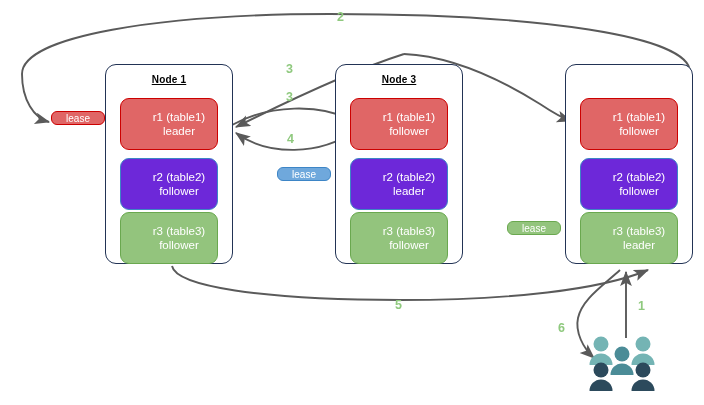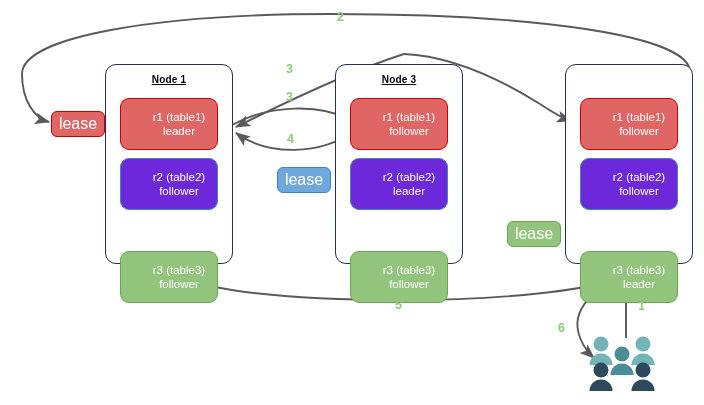--- a/index.html
+++ b/index.html
@@ -38,29 +38,29 @@
     box-sizing:border-box;
     display:flex;flex-direction:column;
     align-items:center;justify-content:center;
     color:#ffffff;font-size:11.5px;line-height:14px;
     text-align:center;
     padding-left:20px;
   }
   .replica .l1,.replica .l2{display:block;white-space:nowrap;}
   .r-red  {background:#e06666;border:1.3px solid #cc0000;}
   .r-blue {background:#6d28d9;border:1.3px solid #3d85c6;}
-  .r-green{background:#93c47d;border:1.3px solid #6aa84f;margin-top:39px;}
+  .r-green{background:#93c47d;border:1.3px solid #6aa84f;}
 
   
   .lease{
     position:absolute;z-index:3;
-    width:54px;height:26px;border-radius:6px;
+    width:54px;height:14px;border-radius:6px;
     box-sizing:border-box;
     display:flex;align-items:center;justify-content:center;
-    color:#ffffff;font-size:16px;
+    color:#ffffff;font-size:10px;
   }
   .lease-red  {background:#e06666;border:1.3px solid #cc0000;}
   .lease-blue {background:#6fa8dc;border:1.3px solid #3d85c6;}
   .lease-green{background:#93c47d;border:1.3px solid #6aa84f;}
 
   
   .step{
     position:absolute;z-index:4;
     font-size:12.5px;font-weight:bold;color:#8fc97e;
     line-height:13px;white-space:nowrap;

